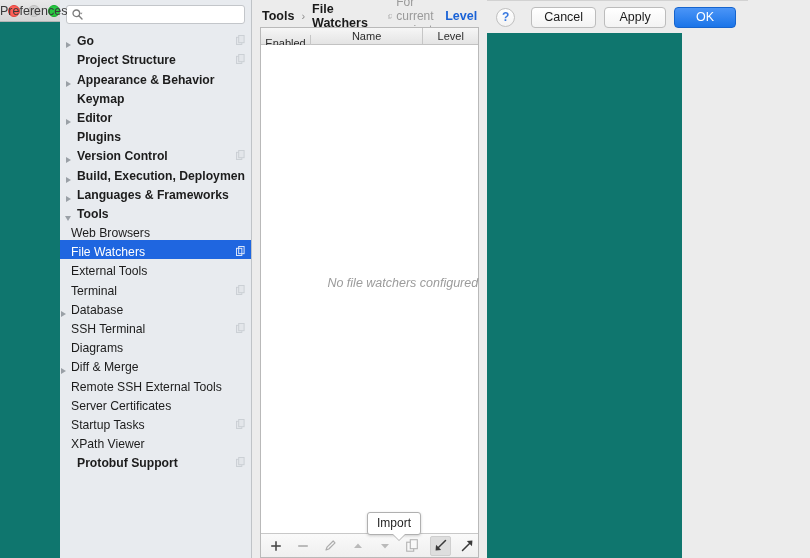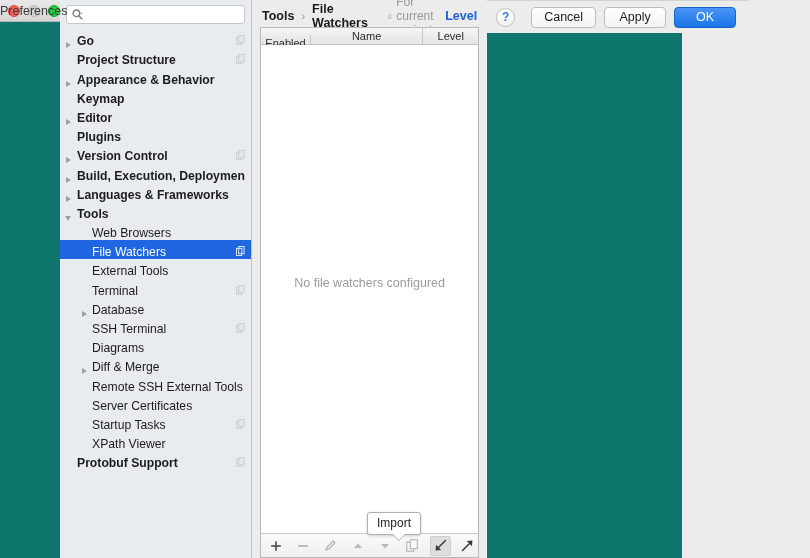--- a/index.html
+++ b/index.html
@@ -74,21 +74,21 @@
     cursor: default;
     font-size: 12.2px;
     color: #1c1c1c;
   }
   .tree-row .tw { width: 16px; flex: none; display: flex; justify-content: center; align-items: center; }
   .tri { width: 0; height: 0; }
   .tri.right { border-left: 5px solid #9aa0a6; border-top: 3.5px solid transparent; border-bottom: 3.5px solid transparent; }
   .tri.down  { border-top: 5px solid #9aa0a6; border-left: 3.5px solid transparent; border-right: 3.5px solid transparent; }
   .tree-row .label { flex: 1; white-space: nowrap; overflow: hidden; }
   .tree-row.lvl0 .label { font-weight: bold; padding-left: 1px; }
-  .tree-row.lvl1 { padding-left: 21px; }
+  .tree-row.lvl1 { }
   .tree-row.lvl1 .label { font-weight: normal; }
   .tree-row.lvl1 .tw { margin-left: -5px; }
   .tree-row.selected { background: #1f66e0; }
   .tree-row.selected .label { color: #fff; }
   .scope-icon { flex: none; opacity: .55; }
   .tree-row.selected .scope-icon { opacity: .9; }
 
   
   .main {
     flex: 1; min-width: 0;
@@ -132,22 +132,23 @@
     border-right: 1px solid #c6c6c6;
     height: 100%;
   }
   .th.enabled { width: 50px; flex: none; margin-top: 7px; }
   .th.name { flex: 1; }
   .th.level { width: 55px; flex: none; border-right: none; }
 
   .tbody {
     flex: 1; min-height: 0;
     background: #fff;
-    display: flex; align-items: center; justify-content: center;
+    display: flex; align-items: center; justify-content: flex-end;
     position: relative;
+    font-style: italic;
   }
   .empty-text { font-size: 12.5px; color: #9b9b9b; margin-top: -12px; }
 
   .toolbar {
     height: 24px; flex: none;
     display: flex; align-items: center;
     gap: 0;
     background: linear-gradient(#fafafa, #efefef);
     border-top: 1px solid #c8c8c8;
     padding-left: 4px;

